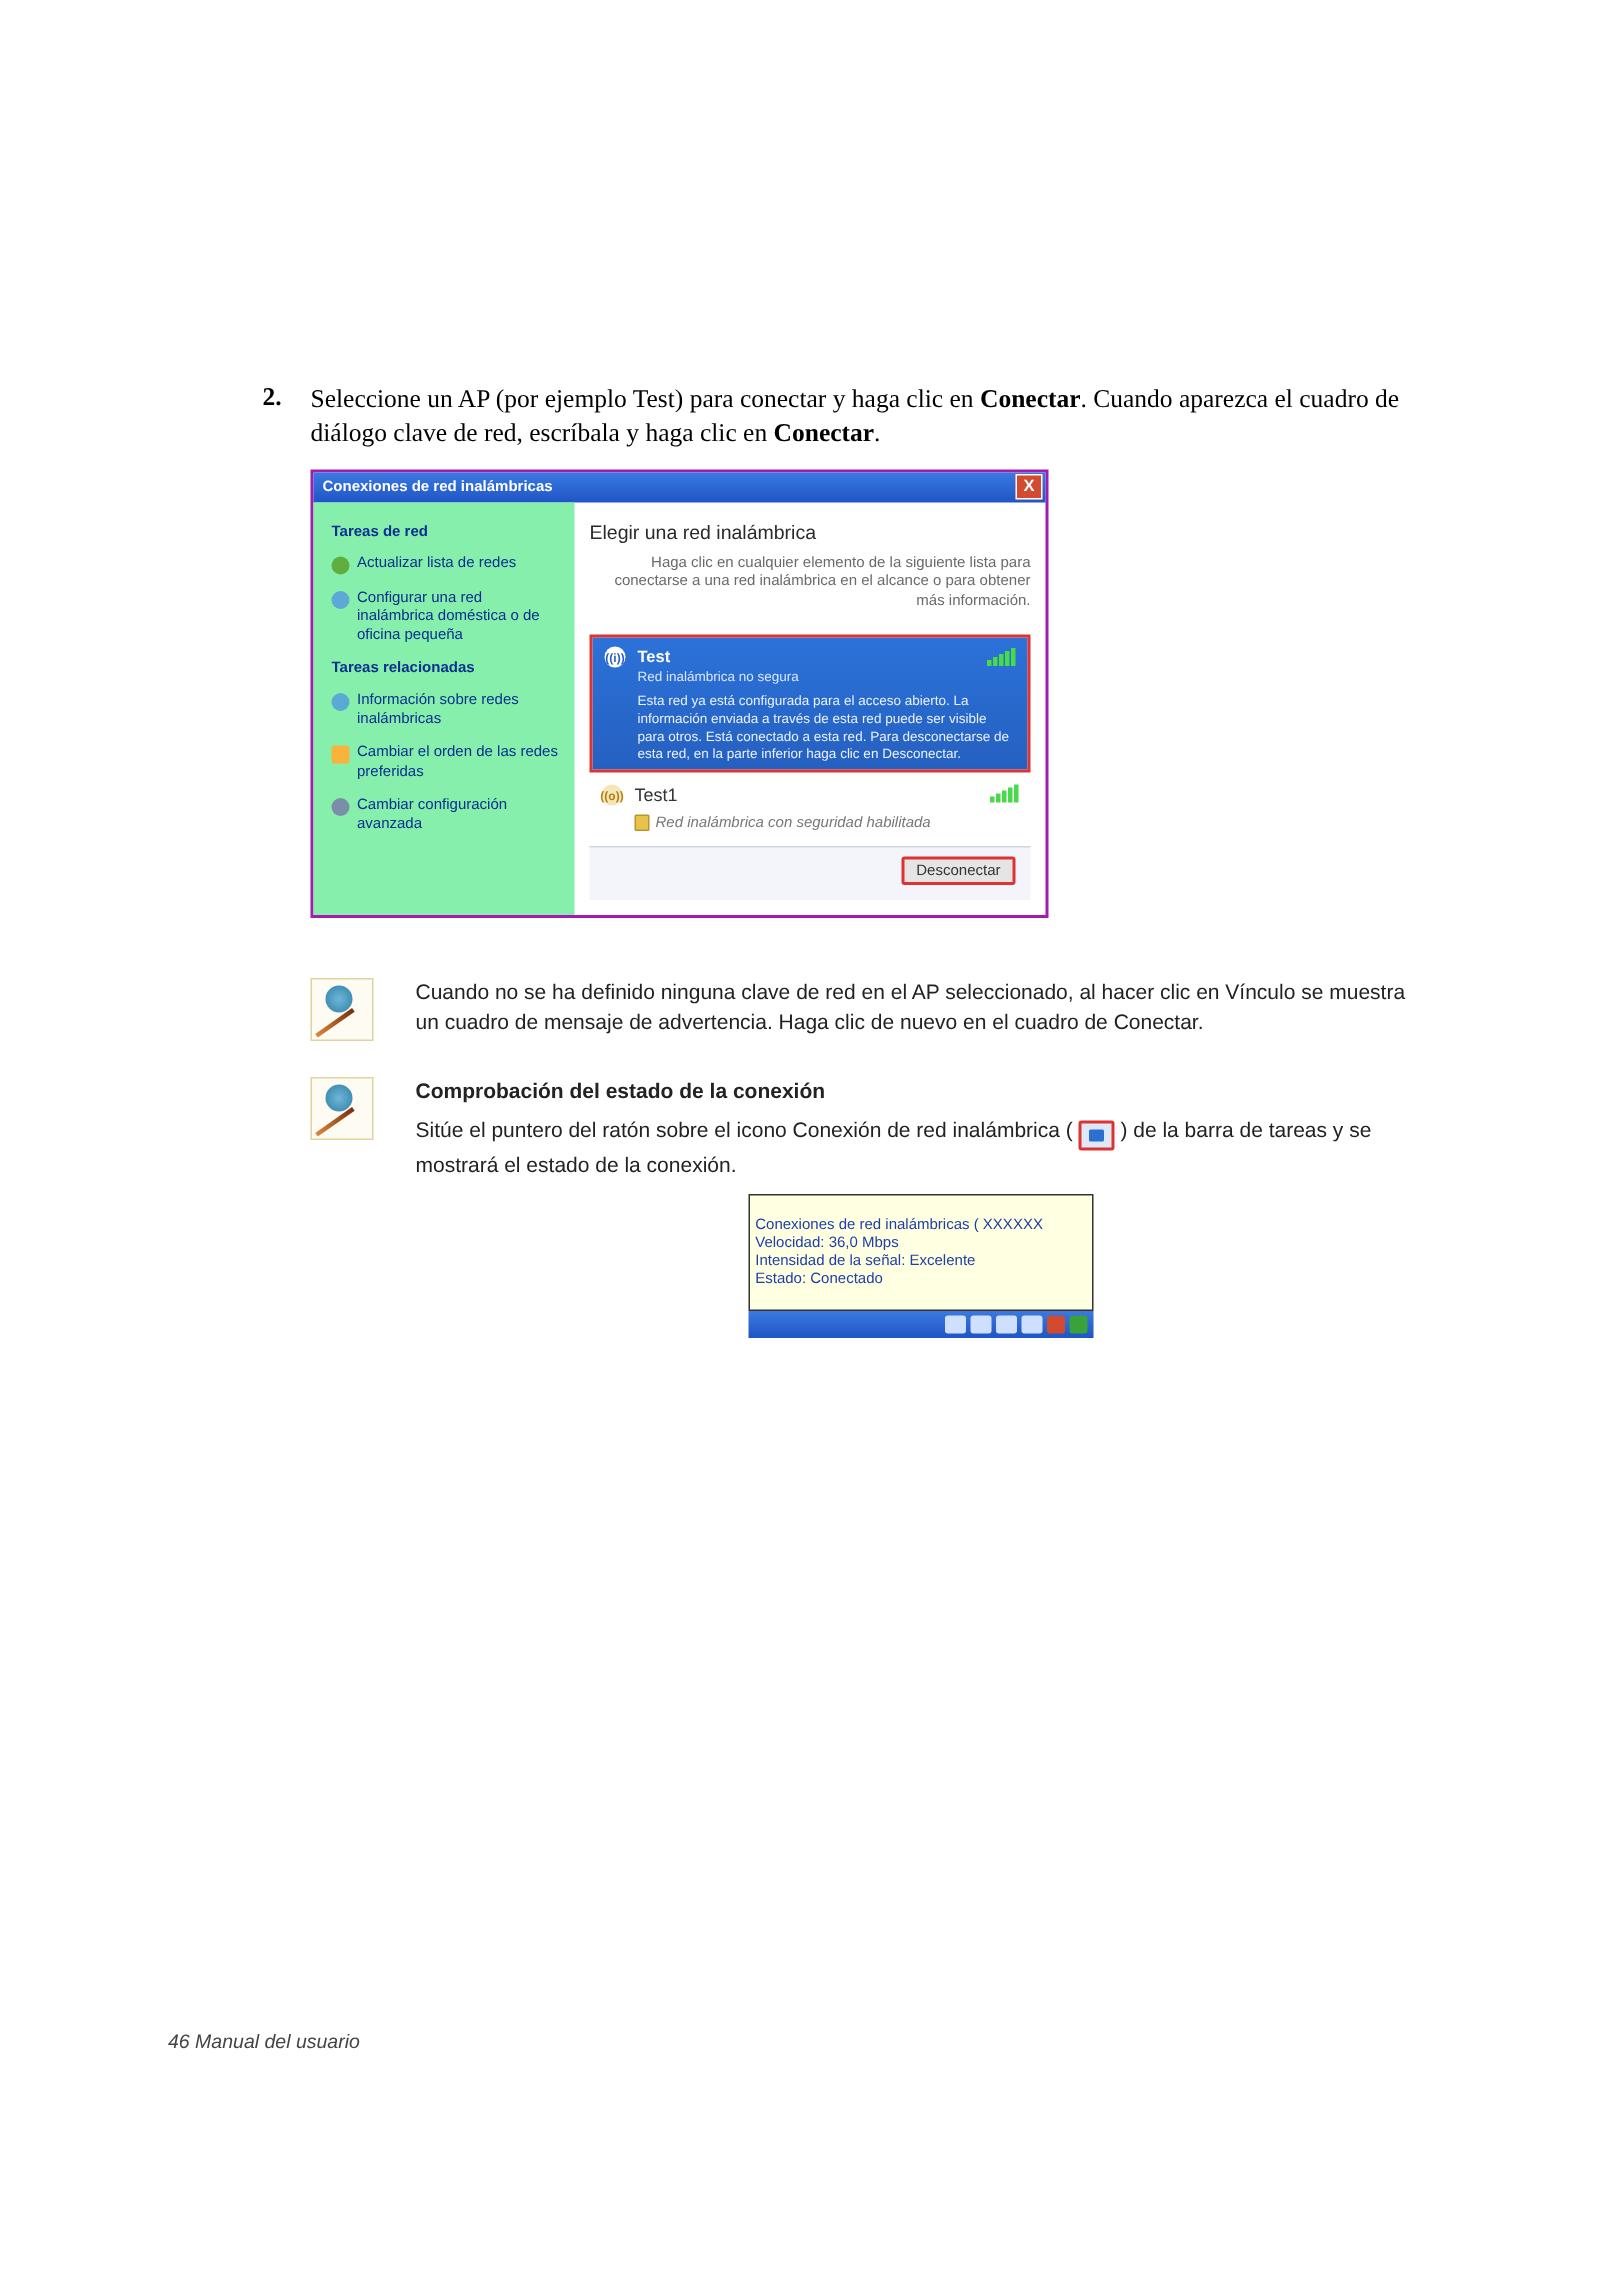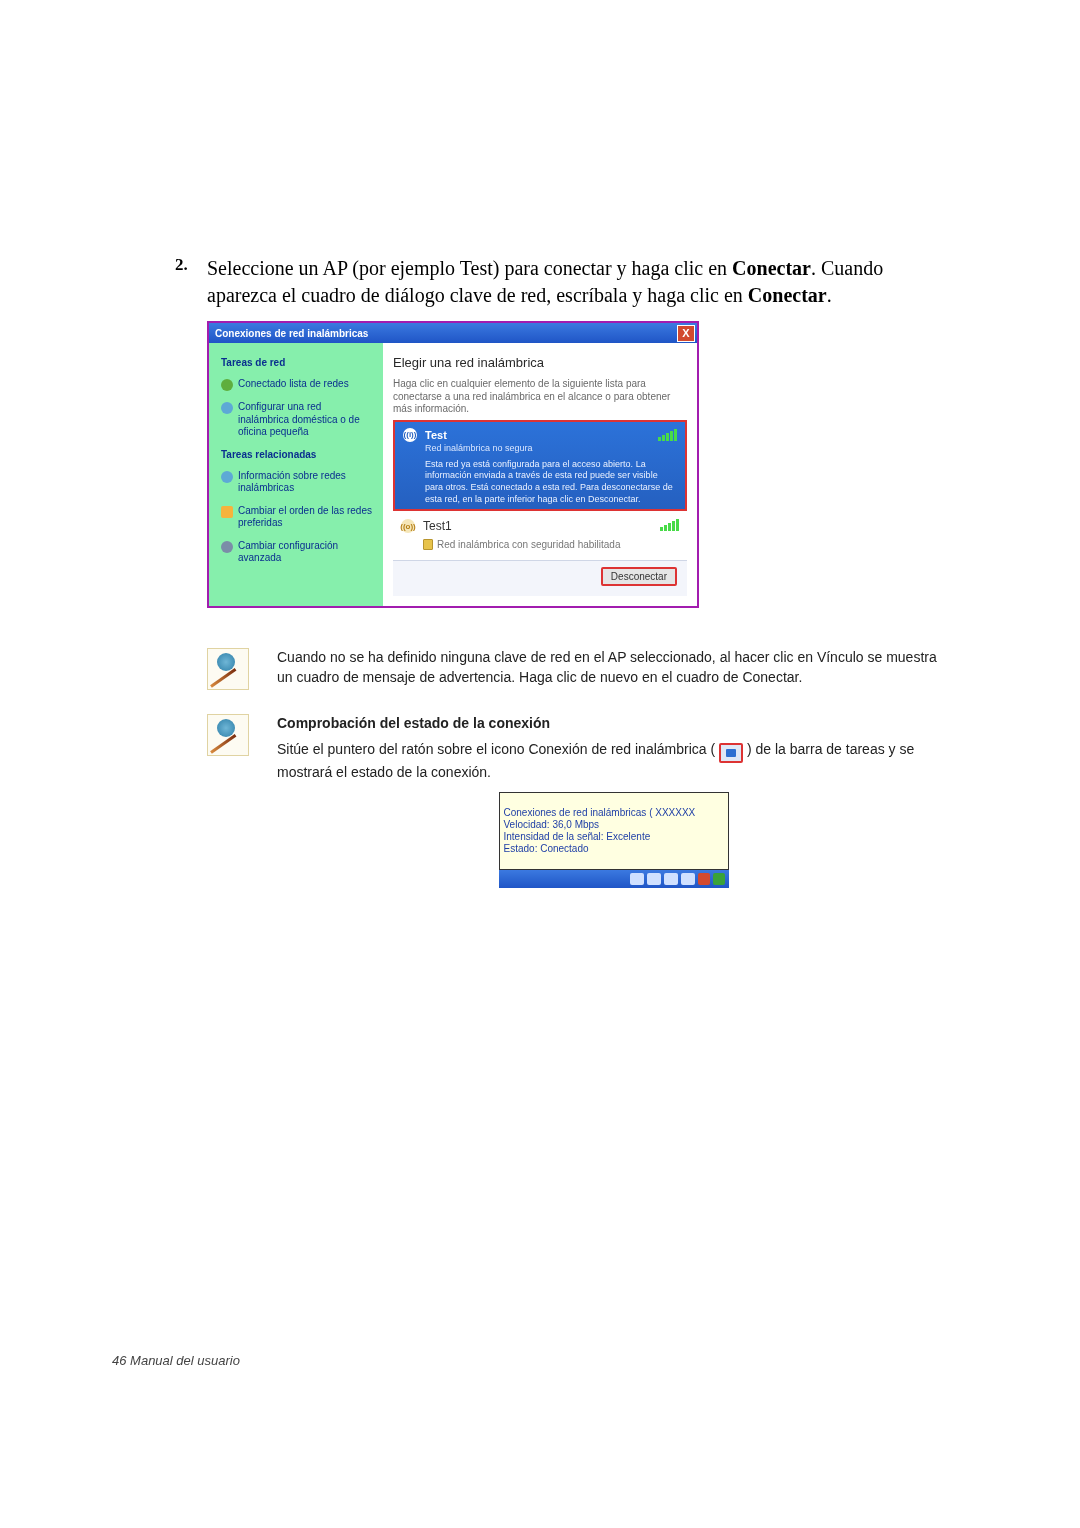--- a/index.html
+++ b/index.html
@@ -21,21 +21,21 @@
 }
 .step-num {
   font-family: "Times New Roman", serif;
   font-size: 17px;
   font-weight: bold;
   width: 32px;
   flex: 0 0 32px;
 }
 .step-body {
   font-family: "Times New Roman", serif;
-  font-size: 20px;
+  font-size: 17px;
   line-height: 1.35;
 }
 .step-body strong { font-weight: bold; }
 
 .dlg {
   margin-left: 32px;
   width: 488px;
   border: 2px solid #a21caf;
   background: #fff;
   font-family: Tahoma, Arial, sans-serif;
@@ -87,21 +87,21 @@
   width: 12px; height: 12px; border-radius: 6px;
   background: #5fae3e;
   flex: 0 0 12px;
   margin-top: 1px;
 }
 .side-ico.blue { background: #5da9d6; }
 .side-ico.star { background: #f7b33c; border-radius: 2px; }
 .side-ico.cog { background: #7b8da8; }
 .dlg-main { flex: 1; padding: 8px 10px 10px 10px; }
 .dlg-h { font-size: 13px; color: #2a2a2a; margin: 4px 0 8px 0; }
-.dlg-p { font-size: 10px; color: #6a6a6a; margin-bottom: 4px; line-height: 1.25; }
+.dlg-p { font-size: 10px; color: #6a6a6a; margin-bottom: 16px; line-height: 1.25; text-align: right; }
 .net {
   border: 2px solid #d33;
   background: linear-gradient(#2c72d9,#2560c0);
   color: #fff;
   padding: 6px 8px 4px 8px;
   position: relative;
   margin-bottom: 0;
 }
 .net-row1 { display: flex; align-items: center; gap: 8px; font-weight: bold; font-size: 11px; }
 .net-row1 .sig-ico { margin-left: auto; }
@@ -114,21 +114,21 @@
 .wifi-ico {
   width: 14px; height: 14px; border-radius: 7px; background: #fff; color: #2560c0;
   display: inline-flex; align-items: center; justify-content: center; font-size: 8px; font-weight: bold;
 }
 .net2 {
   padding: 8px 8px 10px 8px;
   display: flex; align-items: flex-start; gap: 8px;
 }
 .net2-main { flex: 1; }
 .net2-title { font-size: 12px; color: #333; font-weight: 400; }
-.net2-sub { font-size: 10px; color: #777; display: flex; align-items: center; gap: 4px; margin-top: 6px;}
+.net2-sub { font-size: 10px; color: #777; display: flex; align-items: center; gap: 4px; margin-top: 6px; font-style: italic;}
 .lock-ico { width: 8px; height: 9px; background: #e7c34b; border: 1px solid #b8952e; border-radius: 1px; }
 .dlg-bottom {
   display: flex; justify-content: flex-end; padding: 6px 10px 10px 0;
   background: #f3f5fb;
   border-top: 1px solid #cfd6e6;
 }
 .dlg-btn {
   font-size: 10px; padding: 2px 8px;
   border: 2px solid #d33;
   background: #e5e5e5;
@@ -231,21 +231,21 @@
   <div class="dlg">
     <div class="dlg-title">
       <span>Conexiones de red inalámbricas</span>
       <div class="dlg-title-x">X</div>
     </div>
     <div class="dlg-body">
       <div class="dlg-side">
         <div class="dlg-side-h">Tareas de red</div>
         <div class="dlg-side-item">
           <span class="side-ico"></span>
-          <span>Conectado lista de redes</span>
+          <span>Actualizar lista de redes</span>
         </div>
         <div class="dlg-side-item">
           <span class="side-ico blue"></span>
           <span>Configurar una red inalámbrica doméstica o de oficina pequeña</span>
         </div>
         <div class="dlg-side-h">Tareas relacionadas</div>
         <div class="dlg-side-item">
           <span class="side-ico blue"></span>
           <span>Información sobre redes inalámbricas</span>
         </div>

